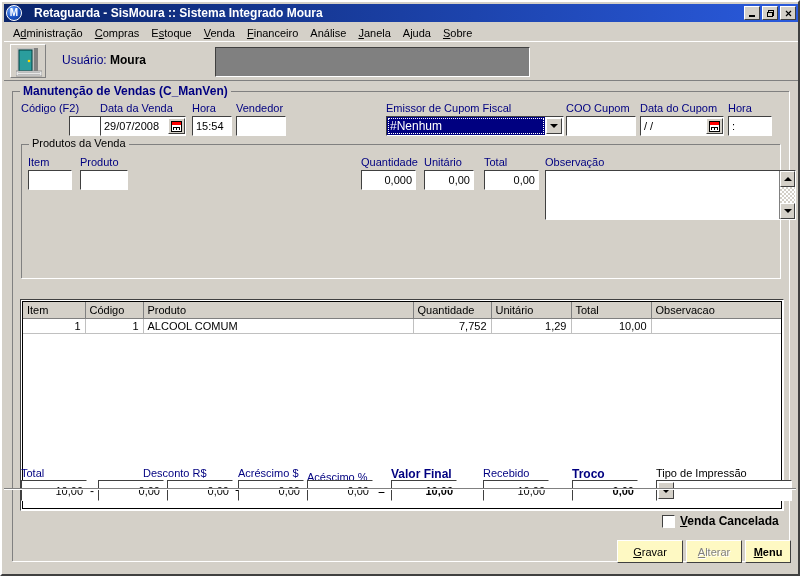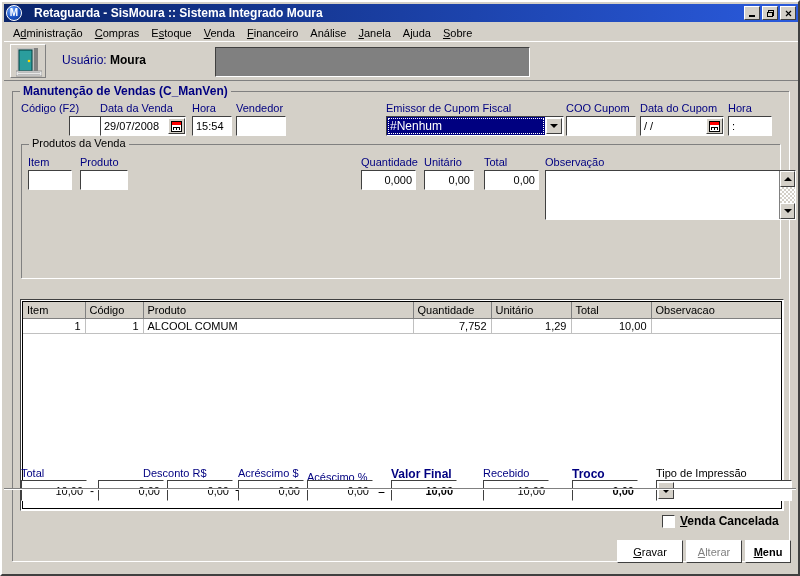--- a/index.html
+++ b/index.html
@@ -277,21 +277,21 @@
     white-space: nowrap; overflow: hidden;
   }
   td.r, th.r { text-align: right; }
 
   
   .op {
     position: absolute; font-size: 12px; color: #000; font-weight: normal;
   }
   .btn {
     position: absolute;
-    background: #ffffff;
+    background: #fef9c3;
     border: 1px solid #d4d0c8;
     border-top-color: #ffffff; border-left-color: #ffffff;
     border-right-color: #404040; border-bottom-color: #404040;
     font-size: 11px; color: #000;
     display: flex; align-items: center; justify-content: center;
     font-family: "Liberation Sans", sans-serif;
   }
   .btn.bold { font-weight: bold; }
   .btn.dis { color: #808080; text-shadow: 1px 1px 0 #ffffff; }
   .btn u { text-decoration: underline; }

